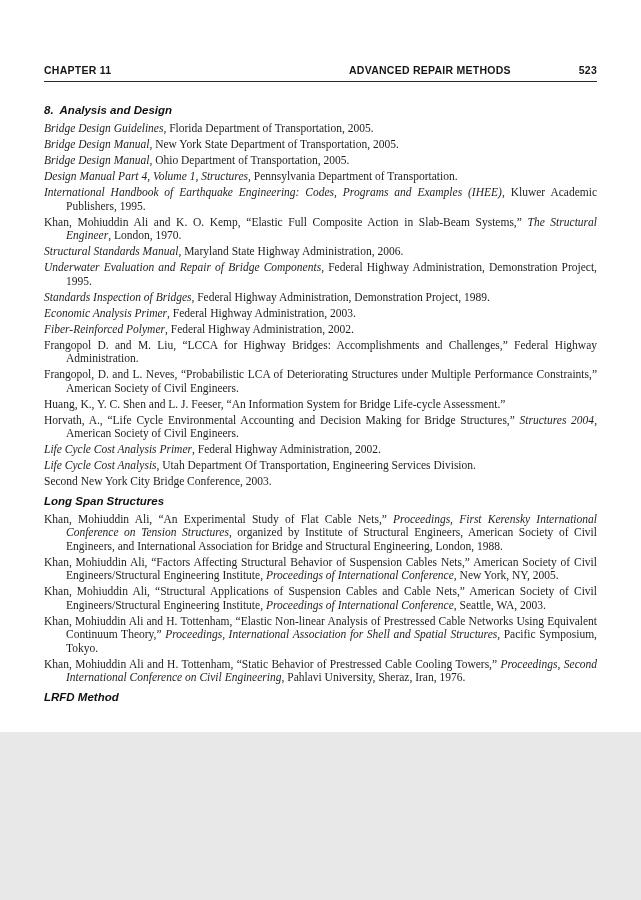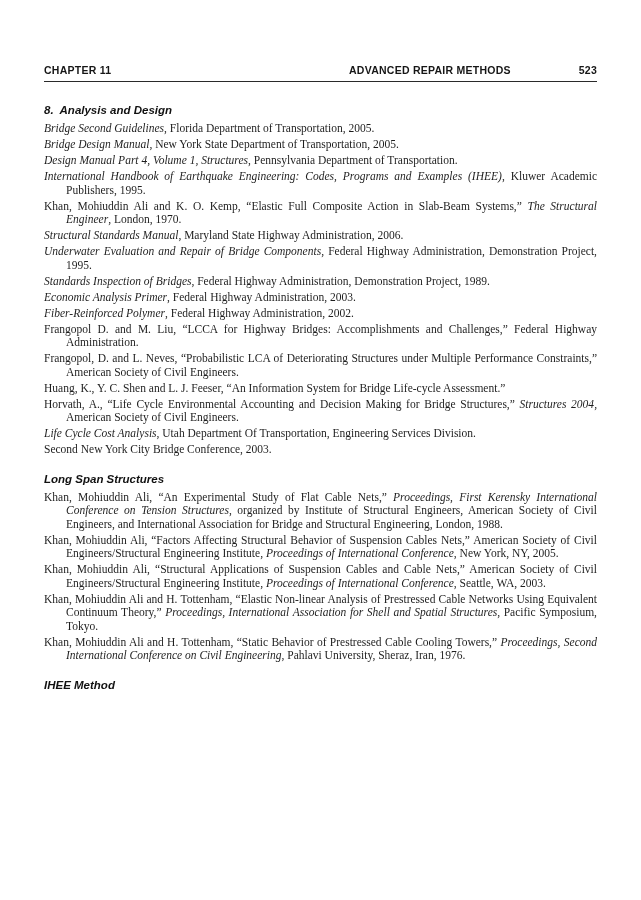--- a/index.html
+++ b/index.html
@@ -1,20 +1,20 @@
 <!DOCTYPE html>
 <html><head>
 <meta charset="utf-8">
 <style>
   html, body { margin: 0; padding: 0; background: #e8e8e8; }
   .page {
     position: relative;
     box-sizing: border-box;
     width: 641px;
-    height: 900px;
+    height: 732px;
     margin: 0 auto;
     background: #ffffff;
     padding: 36px 44px 0 44px;
     font-family: "Liberation Serif", serif;
     color: #1e1e1e;
     overflow: hidden;
   }
   .page-header {
     display: flex;
     align-items: baseline;
@@ -31,21 +31,21 @@
     border-top: 1.2px solid #2a2a2a;
     margin: 5px 0 0 0;
   }
   .refs { margin-top: 22px; }
   .section-heading {
     font-family: "Liberation Sans", sans-serif;
     font-style: italic;
     font-weight: bold;
     font-size: 11.5px;
     color: #111;
-    margin: 16px 0 6px 0;
+    margin: 6px 0 6px 0;
     white-space: pre-wrap;
   }
   .entry {
     font-size: 11.5px;
     line-height: 13.5px;
     margin: 0 0 2.5px 0;
     padding-left: 22px;
     text-indent: -22px;
     text-align: justify;
   }
@@ -56,37 +56,39 @@
 
 <div class="page">
   <header class="page-header">
     <span class="chapter">CHAPTER 11</span>
     <span class="running-title">ADVANCED REPAIR METHODS</span>
     <span class="pageno">523</span>
   </header>
   <hr class="header-rule">
   <main class="refs" id="references">
       <h2 class="section-heading">8.  Analysis and Design</h2>
-      <p class="entry"><i>Bridge Second Guidelines</i>, Florida Department of Transportation, 2005.</p>
+      <p class="entry"><i>Bridge Design Guidelines</i>, Florida Department of Transportation, 2005.</p>
       <p class="entry"><i>Bridge Design Manual</i>, New York State Department of Transportation, 2005.</p>
+      <p class="entry"><i>Bridge Design Manual</i>, Ohio Department of Transportation, 2005.</p>
       <p class="entry"><i>Design Manual Part 4, Volume 1, Structures</i>, Pennsylvania Department of Transportation.</p>
       <p class="entry"><i>International Handbook of Earthquake Engineering: Codes, Programs and Examples (IHEE)</i>, Kluwer Academic Publishers, 1995.</p>
       <p class="entry">Khan, Mohiuddin Ali and K. O. Kemp, “Elastic Full Composite Action in Slab-Beam Systems,” <i>The Structural Engineer</i>, London, 1970.</p>
       <p class="entry"><i>Structural Standards Manual</i>, Maryland State Highway Administration, 2006.</p>
       <p class="entry"><i>Underwater Evaluation and Repair of Bridge Components</i>, Federal Highway Administration, Demonstration Project, 1995.</p>
       <p class="entry"><i>Standards Inspection of Bridges</i>, Federal Highway Administration, Demonstration Project, 1989.</p>
       <p class="entry"><i>Economic Analysis Primer</i>, Federal Highway Administration, 2003.</p>
       <p class="entry"><i>Fiber-Reinforced Polymer</i>, Federal Highway Administration, 2002.</p>
       <p class="entry">Frangopol D. and M. Liu, “LCCA for Highway Bridges: Accomplishments and Challenges,” Federal Highway Administration.</p>
       <p class="entry">Frangopol, D. and L. Neves, “Probabilistic LCA of Deteriorating Structures under Multiple Performance Constraints,” American Society of Civil Engineers.</p>
       <p class="entry">Huang, K., Y. C. Shen and L. J. Feeser, “An Information System for Bridge Life-cycle Assessment.”</p>
       <p class="entry">Horvath, A., “Life Cycle Environmental Accounting and Decision Making for Bridge Structures,” <i>Structures 2004</i>, American Society of Civil Engineers.</p>
+      <p class="entry"><i>Life Cycle Cost Analysis Primer</i>, Federal Highway Administration, 2002.</p>
       <p class="entry"><i>Life Cycle Cost Analysis</i>, Utah Department Of Transportation, Engineering Services Division.</p>
       <p class="entry">Second New York City Bridge Conference, 2003.</p>
       <h2 class="section-heading">Long Span Structures</h2>
       <p class="entry">Khan, Mohiuddin Ali, “An Experimental Study of Flat Cable Nets,” <i>Proceedings, First Kerensky International Conference on Tension Structures</i>, organized by Institute of Structural Engineers, American Society of Civil Engineers, and International Association for Bridge and Structural Engineering, London, 1988.</p>
       <p class="entry">Khan, Mohiuddin Ali, “Factors Affecting Structural Behavior of Suspension Cables Nets,” American Society of Civil Engineers/Structural Engineering Institute, <i>Proceedings of International Conference</i>, New York, NY, 2005.</p>
       <p class="entry">Khan, Mohiuddin Ali, “Structural Applications of Suspension Cables and Cable Nets,” American Society of Civil Engineers/Structural Engineering Institute, <i>Proceedings of International Conference</i>, Seattle, WA, 2003.</p>
       <p class="entry">Khan, Mohiuddin Ali and H. Tottenham, “Elastic Non-linear Analysis of Prestressed Cable Networks Using Equivalent Continuum Theory,” <i>Proceedings, International Association for Shell and Spatial Structures</i>, Pacific Symposium, Tokyo.</p>
       <p class="entry">Khan, Mohiuddin Ali and H. Tottenham, “Static Behavior of Prestressed Cable Cooling Towers,” <i>Proceedings, Second International Conference on Civil Engineering</i>, Pahlavi University, Sheraz, Iran, 1976.</p>
-      <h2 class="section-heading">IHEE Method</h2>
+      <h2 class="section-heading">LRFD Method</h2>
     </main>
 </div>
 
 </body></html>

